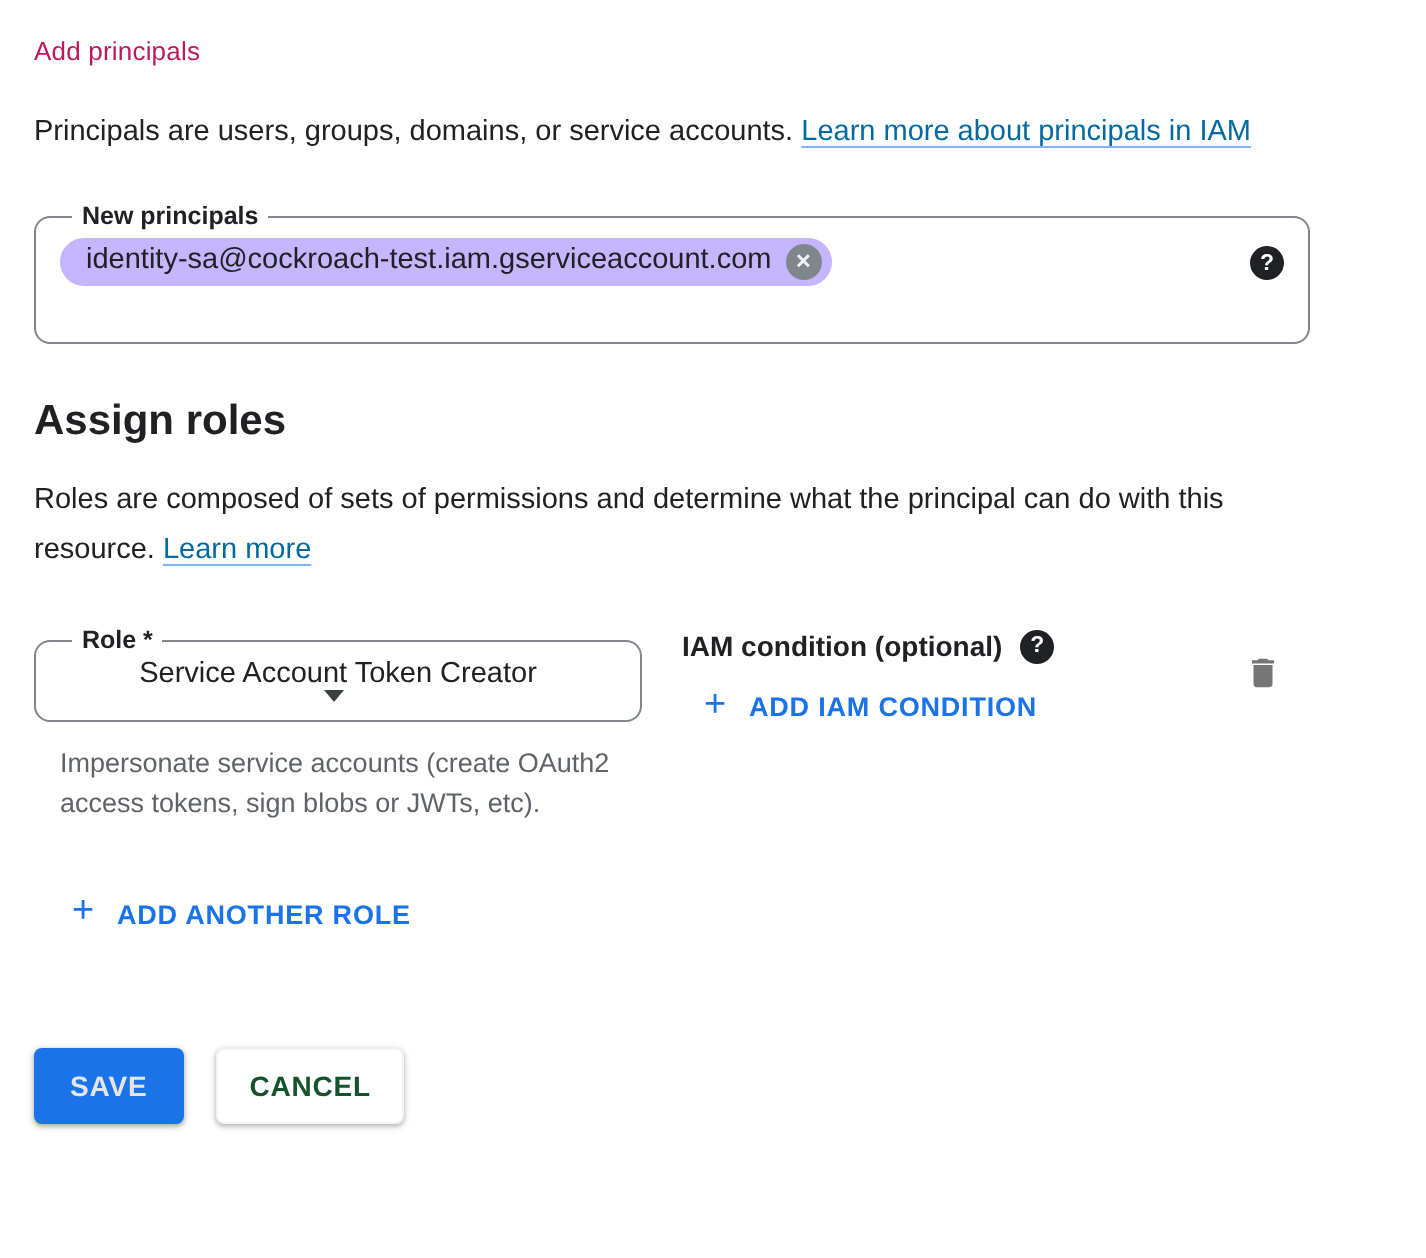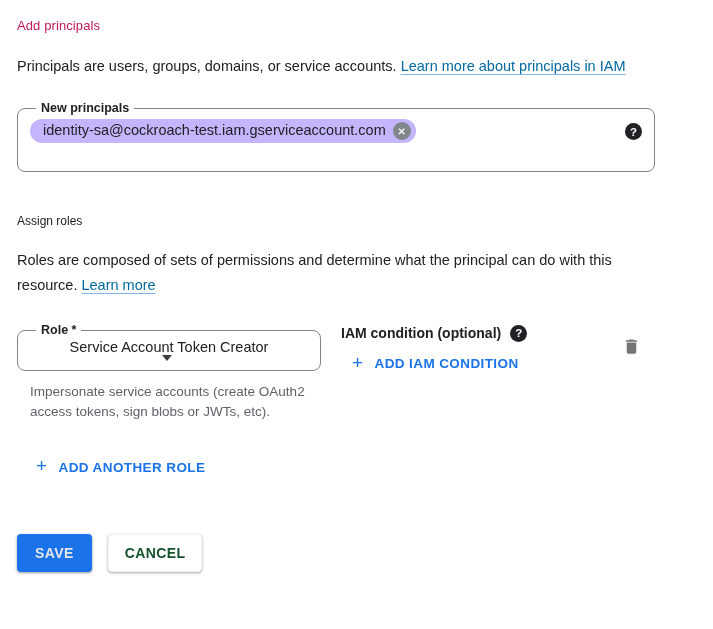--- a/index.html
+++ b/index.html
@@ -83,24 +83,24 @@
     color: #ffffff;
     font-size: 11.5px;
     font-weight: 700;
     display: flex; align-items: center; justify-content: center;
     cursor: pointer;
     flex: none;
   }
   .field-content .help-icon { margin-left: auto; margin-top: 4px; }
 
   h2.section-title {
-    font-size: 12px;
-    font-weight: 400;
+    font-size: 21px;
+    font-weight: 700;
     line-height: 22px;
-    margin-top: 38px;
+    margin-top: 28px;
     color: #202124;
   }
   .roles-desc {
     margin-top: 16px;
     font-size: 14.5px;
     line-height: 25px;
     max-width: 655px;
   }
 
   .role-row { display: flex; align-items: flex-start; margin-top: 25px; }

